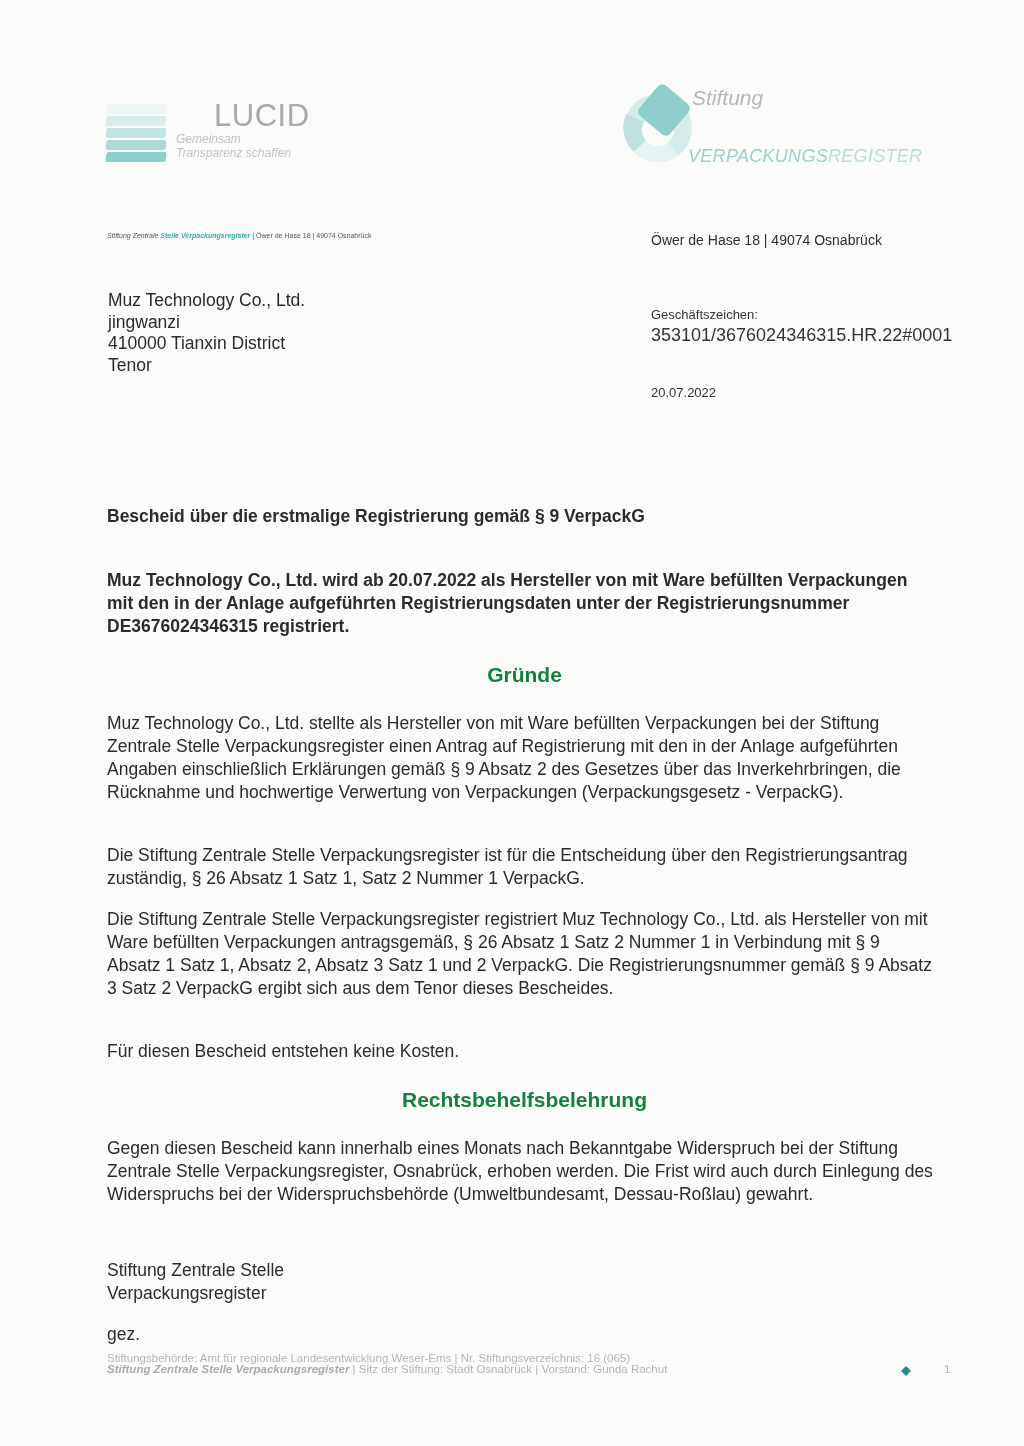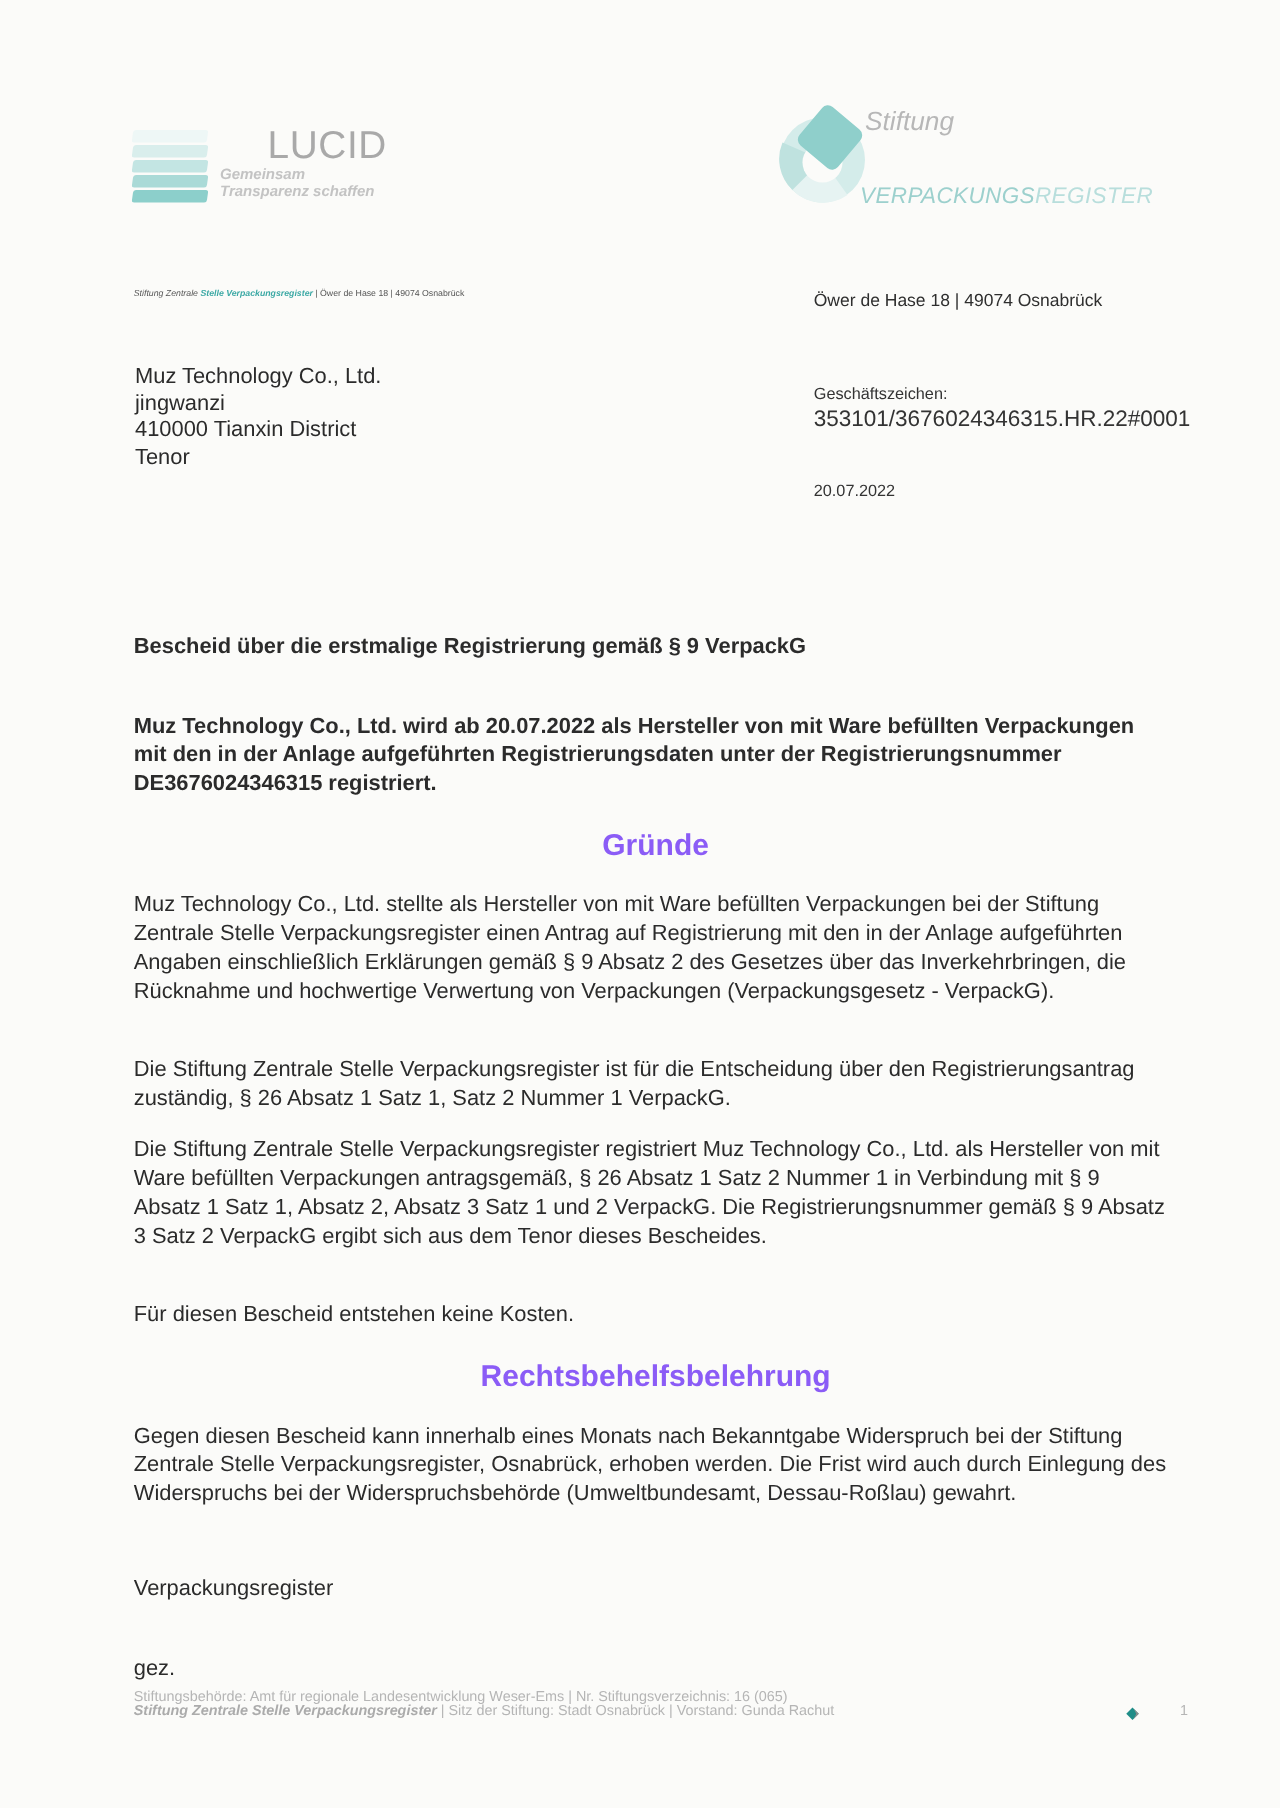--- a/index.html
+++ b/index.html
@@ -34,21 +34,20 @@
       letter-spacing: 0.5px;
       color: #a9a9a9;
       font-weight: normal;
       margin-left: 40px;
     }
     #lucid-tag1, #lucid-tag2 {
       left: 70px;
       font-size: 12px;
       font-style: italic;
       color: #c3c3c3;
-      font-weight: bold;
     }
     #lucid-tag1 { top: 36px; }
     #lucid-tag2 { top: 50px; }
 
     
     #zsvr-logo { left: 620px; top: 84px; width: 340px; height: 90px; }
     #zsvr-mark { left: 0; top: 0; width: 76px; height: 82px; }
     #zsvr-stiftung {
       left: 72px; top: 2px;
       font-size: 21px;
@@ -102,22 +101,22 @@
       line-height: 23px;
       color: #2b2b2b;
     }
     .bold { font-weight: bold; }
     .center-heading {
       position: absolute;
       left: 107px;
       width: 835px;
       text-align: center;
       font-weight: bold;
-      font-size: 24px;
-      color: #8b5cf6;
+      font-size: 21px;
+      color: #15803d;
     }
 
     #subject { top: 505px; }
     #tenor { top: 569px; }
     #heading-gruende { top: 663px; }
     #para-1 { top: 712px; }
     #para-2 { top: 844px; }
     #para-3 { top: 908px; }
     #para-4 { top: 1040px; }
     #heading-rechts { top: 1088px; }
@@ -186,20 +185,21 @@
 <div id="subject" class="body-block bold">Bescheid über die erstmalige Registrierung gemäß § 9 VerpackG</div>
 <div id="tenor" class="body-block bold">Muz Technology Co., Ltd. wird ab 20.07.2022 als Hersteller von mit Ware befüllten Verpackungen mit den in der Anlage aufgeführten Registrierungsdaten unter der Registrierungsnummer DE3676024346315 registriert.</div>
 <div id="heading-gruende" class="center-heading">Gründe</div>
 <div id="para-1" class="body-block">Muz Technology Co., Ltd. stellte als Hersteller von mit Ware befüllten Verpackungen bei der Stiftung Zentrale Stelle Verpackungsregister einen Antrag auf Registrierung mit den in der Anlage aufgeführten Angaben einschließlich Erklärungen gemäß § 9 Absatz 2 des Gesetzes über das Inverkehrbringen, die Rücknahme und hochwertige Verwertung von Verpackungen (Verpackungsgesetz - VerpackG).</div>
 <div id="para-2" class="body-block">Die Stiftung Zentrale Stelle Verpackungsregister ist für die Entscheidung über den Registrierungsantrag zuständig, § 26 Absatz 1 Satz 1, Satz 2 Nummer 1 VerpackG.</div>
 <div id="para-3" class="body-block">Die Stiftung Zentrale Stelle Verpackungsregister registriert Muz Technology Co., Ltd. als Hersteller von mit Ware befüllten Verpackungen antragsgemäß, § 26 Absatz 1 Satz 2 Nummer 1 in Verbindung mit § 9 Absatz 1 Satz 1, Absatz 2, Absatz 3 Satz 1 und 2 VerpackG. Die Registrierungsnummer gemäß § 9 Absatz 3 Satz 2 VerpackG ergibt sich aus dem Tenor dieses Bescheides.</div>
 <div id="para-4" class="body-block">Für diesen Bescheid entstehen keine Kosten.</div>
 <div id="heading-rechts" class="center-heading">Rechtsbehelfsbelehrung</div>
 <div id="para-5" class="body-block">Gegen diesen Bescheid kann innerhalb eines Monats nach Bekanntgabe Widerspruch bei der Stiftung Zentrale Stelle Verpackungsregister, Osnabrück, erhoben werden. Die Frist wird auch durch Einlegung des Widerspruchs bei der Widerspruchsbehörde (Umweltbundesamt, Dessau-Roßlau) gewahrt.</div>
 <div id="signature" class="body-block">
+  <div>Stiftung Zentrale Stelle</div>
   <div>Verpackungsregister</div>
 </div>
 <div id="gez" class="body-block">gez.</div>
 
 <div id="footer-line1" class="abs"><span class="it">Stiftung Zentrale Stelle Verpackungsregister</span><span> | Sitz der Stiftung: Stadt Osnabrück | Vorstand: Gunda Rachut</span></div>
 <div id="footer-line2" class="abs">Stiftungsbehörde: Amt für regionale Landesentwicklung Weser-Ems | Nr. Stiftungsverzeichnis: 16 (065)</div>
 <svg id="footer-diamond" class="abs" viewBox="0 0 14 12">
   <polygon points="1,6 6,1 11,6 6,11" fill="#1f8d88"></polygon>
   <polygon points="7,2 11,6 7,10 9,6" fill="#8c8c8c"></polygon>
 </svg>

